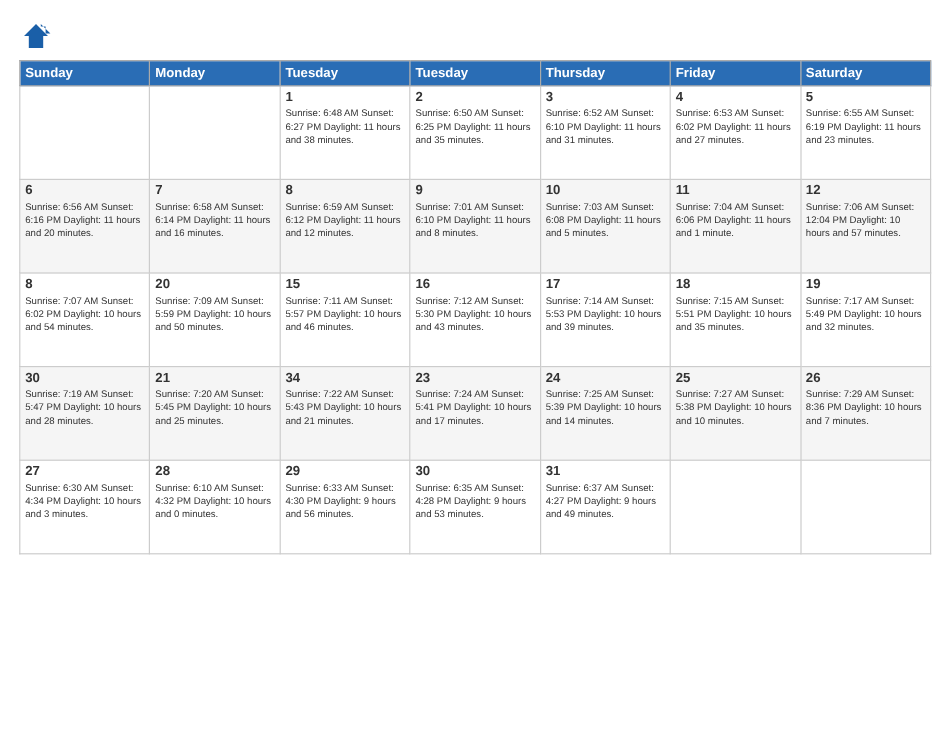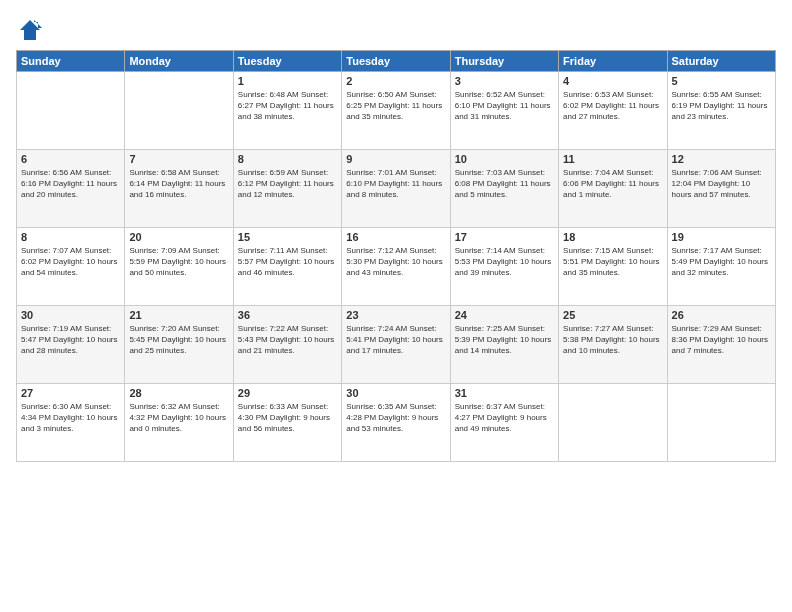--- a/index.html
+++ b/index.html
@@ -288,21 +288,21 @@
 and 28 minutes.</div>
           </td>
           <td>
             <span class="day-num">21</span>
             <div class="day-info">Sunrise: 7:20 AM
 Sunset: 5:45 PM
 Daylight: 10 hours
 and 25 minutes.</div>
           </td>
           <td>
-            <span class="day-num">36</span>
+            <span class="day-num">34</span>
             <div class="day-info">Sunrise: 7:22 AM
 Sunset: 5:43 PM
 Daylight: 10 hours
 and 21 minutes.</div>
           </td>
           <td>
             <span class="day-num">23</span>
             <div class="day-info">Sunrise: 7:24 AM
 Sunset: 5:41 PM
 Daylight: 10 hours
@@ -333,21 +333,21 @@
         <tr>
           <td>
             <span class="day-num">27</span>
             <div class="day-info">Sunrise: 6:30 AM
 Sunset: 4:34 PM
 Daylight: 10 hours
 and 3 minutes.</div>
           </td>
           <td>
             <span class="day-num">28</span>
-            <div class="day-info">Sunrise: 6:32 AM
+            <div class="day-info">Sunrise: 6:10 AM
 Sunset: 4:32 PM
 Daylight: 10 hours
 and 0 minutes.</div>
           </td>
           <td>
             <span class="day-num">29</span>
             <div class="day-info">Sunrise: 6:33 AM
 Sunset: 4:30 PM
 Daylight: 9 hours
 and 56 minutes.</div>

